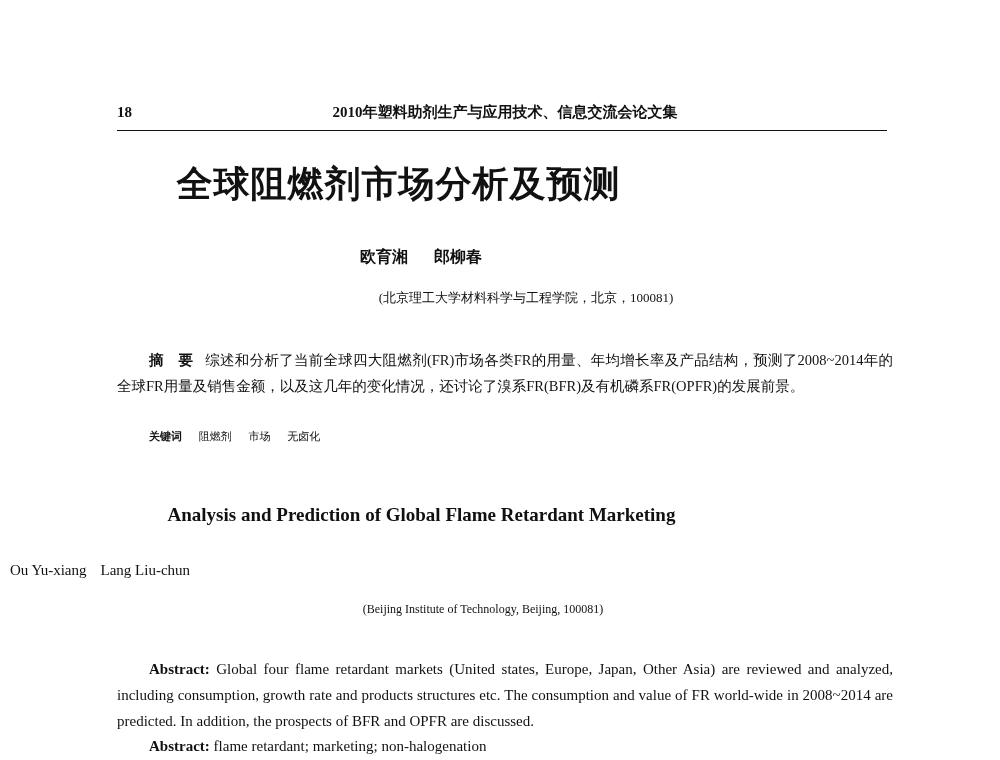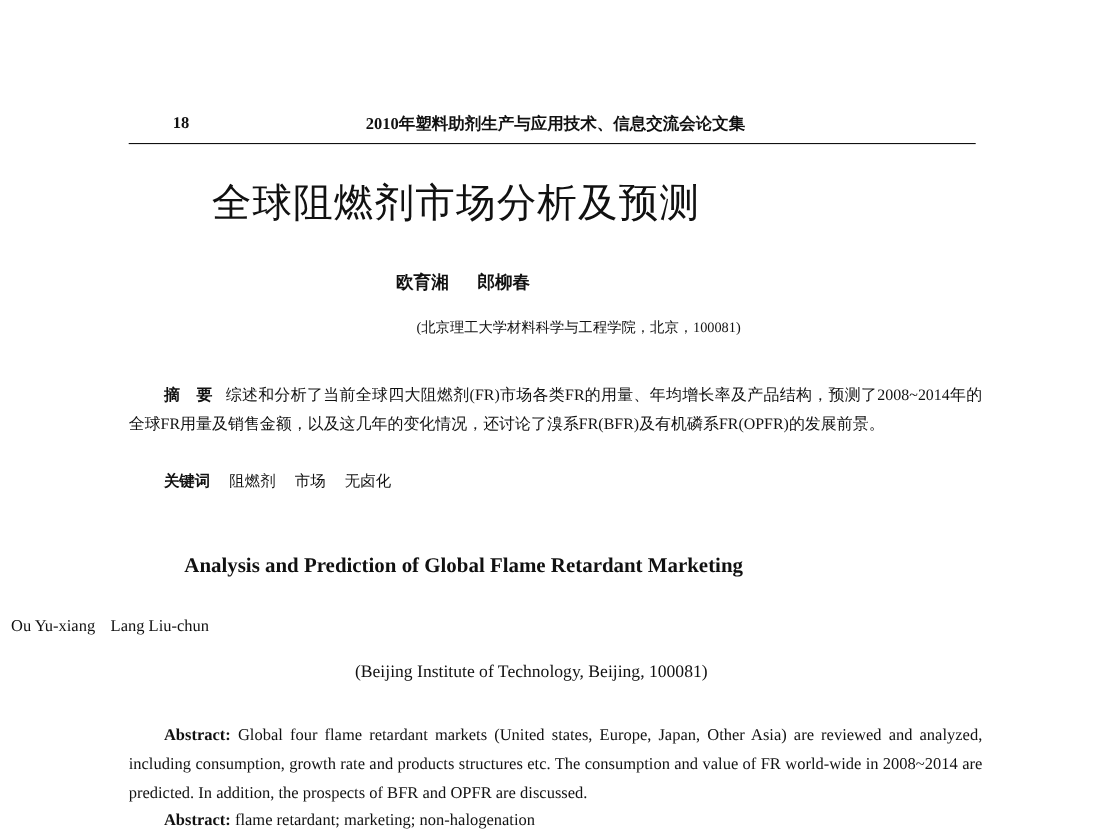--- a/index.html
+++ b/index.html
@@ -1,32 +1,32 @@
 <!DOCTYPE html>
 <html><head>
 <meta charset="utf-8">
 <style>
   html, body { margin:0; padding:0; background:#ffffff; }
   body { width:1000px; height:760px; position:relative; overflow:hidden; color:#111; font-family:"Liberation Serif","DejaVu Serif",serif; }
   .abs { position:absolute; }
-  .header-num { left:117px; top:104px; font-size:15px; font-weight:bold;margin-left:40px; }
+  .header-num { left:117px; top:104px; font-size:15px; font-weight:bold; }
   .header-title { left:0; width:1000px; top:103px; text-align:center; font-size:15px; font-weight:bold; padding-left:10px; box-sizing:border-box; }
   .header-rule { left:117px; top:130px; width:770px; height:0; border-top:1.5px solid #111; }
-  .cn-title { left:16px; width:797px; top:160px; text-align:center; font-size:36px; font-weight:normal; letter-spacing:1px; }
+  .cn-title { left:0; width:797px; top:160px; text-align:center; font-size:36px; font-weight:bold; letter-spacing:1px; }
   .cn-authors { left:0; width:832px; top:247px; text-align:center; font-size:16px; font-weight:bold; word-spacing:22px; padding-left:10px; box-sizing:border-box; }
   .cn-affil { left:0; width:1000px; top:289px; text-align:center; font-size:13px;padding-left:26px; }
   .cn-abstract { left:117px; top:347px; width:776px; font-size:14.5px; line-height:26px; text-indent:32px; text-align:justify; }
   .cn-abstract .label { font-weight:bold; margin-right:12px; }
-  .cn-keywords { left:149px; top:429px; font-size:14px;text-align:right; }
+  .cn-keywords { left:149px; top:429px; font-size:11px;text-align:right; }
   .cn-keywords .label { font-weight:bold; margin-right:14px; }
   .cn-keywords .kw { margin-right:14px; }
   .en-title { left:0; width:833px; top:504px; text-align:center; font-size:19px; font-weight:bold; padding-left:10px; box-sizing:border-box; }
   .en-authors { left:0; width:1000px; top:562px; text-align:left; font-size:15px; padding-left:10px; box-sizing:border-box; }
   .en-authors span + span { margin-left:14px; }
-  .en-affil { left:0; width:956px; top:602px; text-align:center; font-size:16px; padding-left:10px; box-sizing:border-box; }
+  .en-affil { left:0; width:956px; top:602px; text-align:center; font-size:12px; padding-left:10px; box-sizing:border-box; }
   .en-abstract { left:117px; top:656px; width:776px; font-size:15px; line-height:26px; text-indent:32px; text-align:justify; }
   .en-abstract .label { font-weight:bold; }
   .en-keywords { left:149px; top:738px; font-size:15px; }
   .en-keywords .label { font-weight:bold; }
 </style>
 </head>
 <body>
 
 <div class="abs header-num">18</div>
 <div class="abs header-title">2010年塑料助剂生产与应用技术、信息交流会论文集</div>

